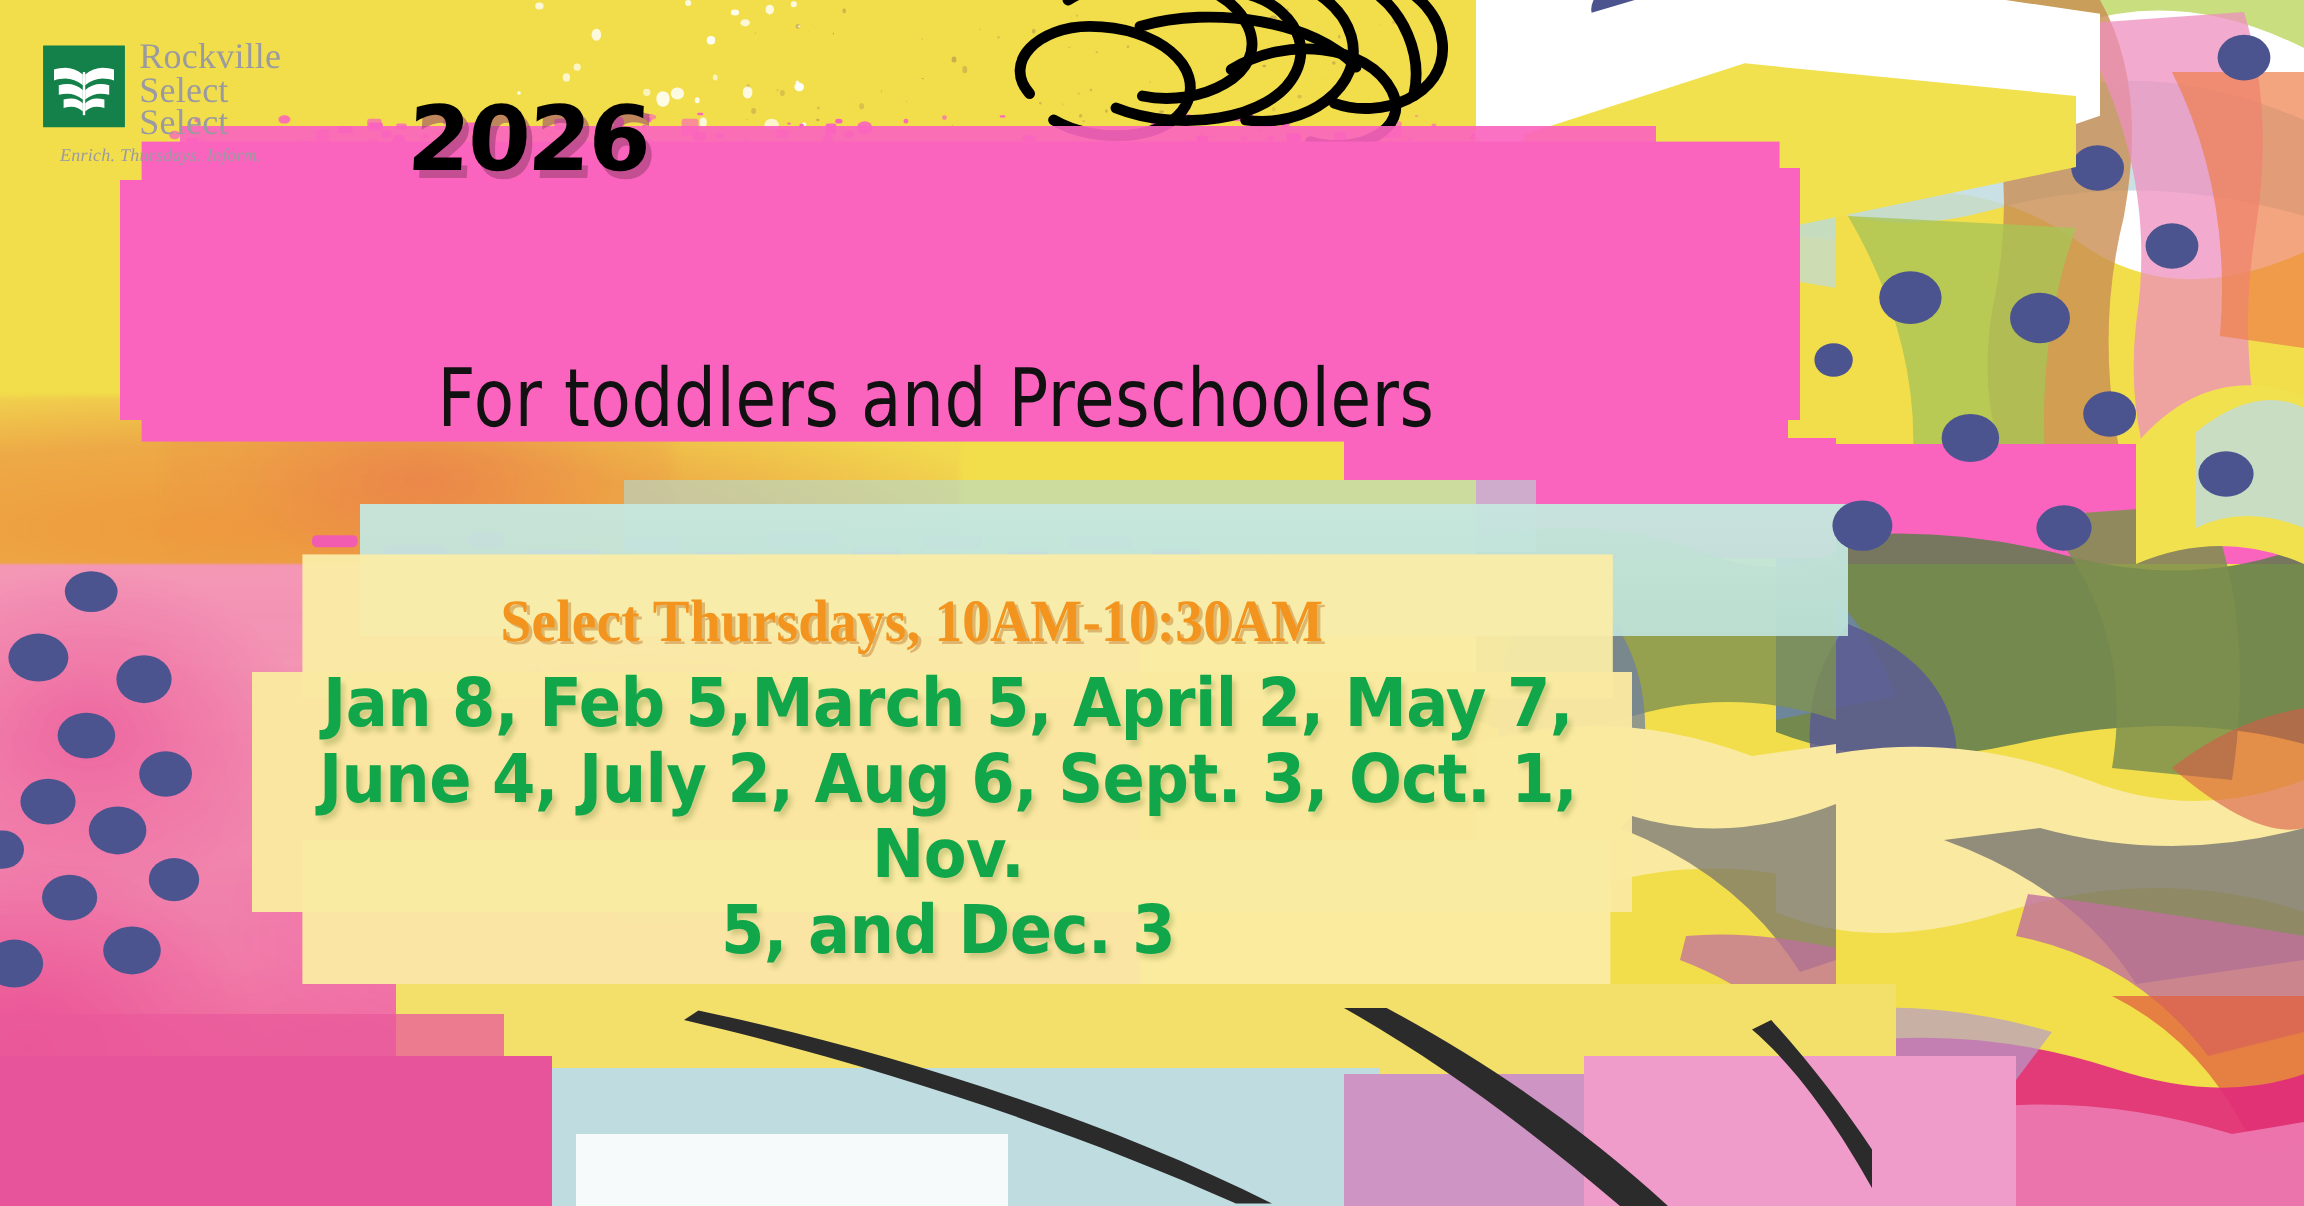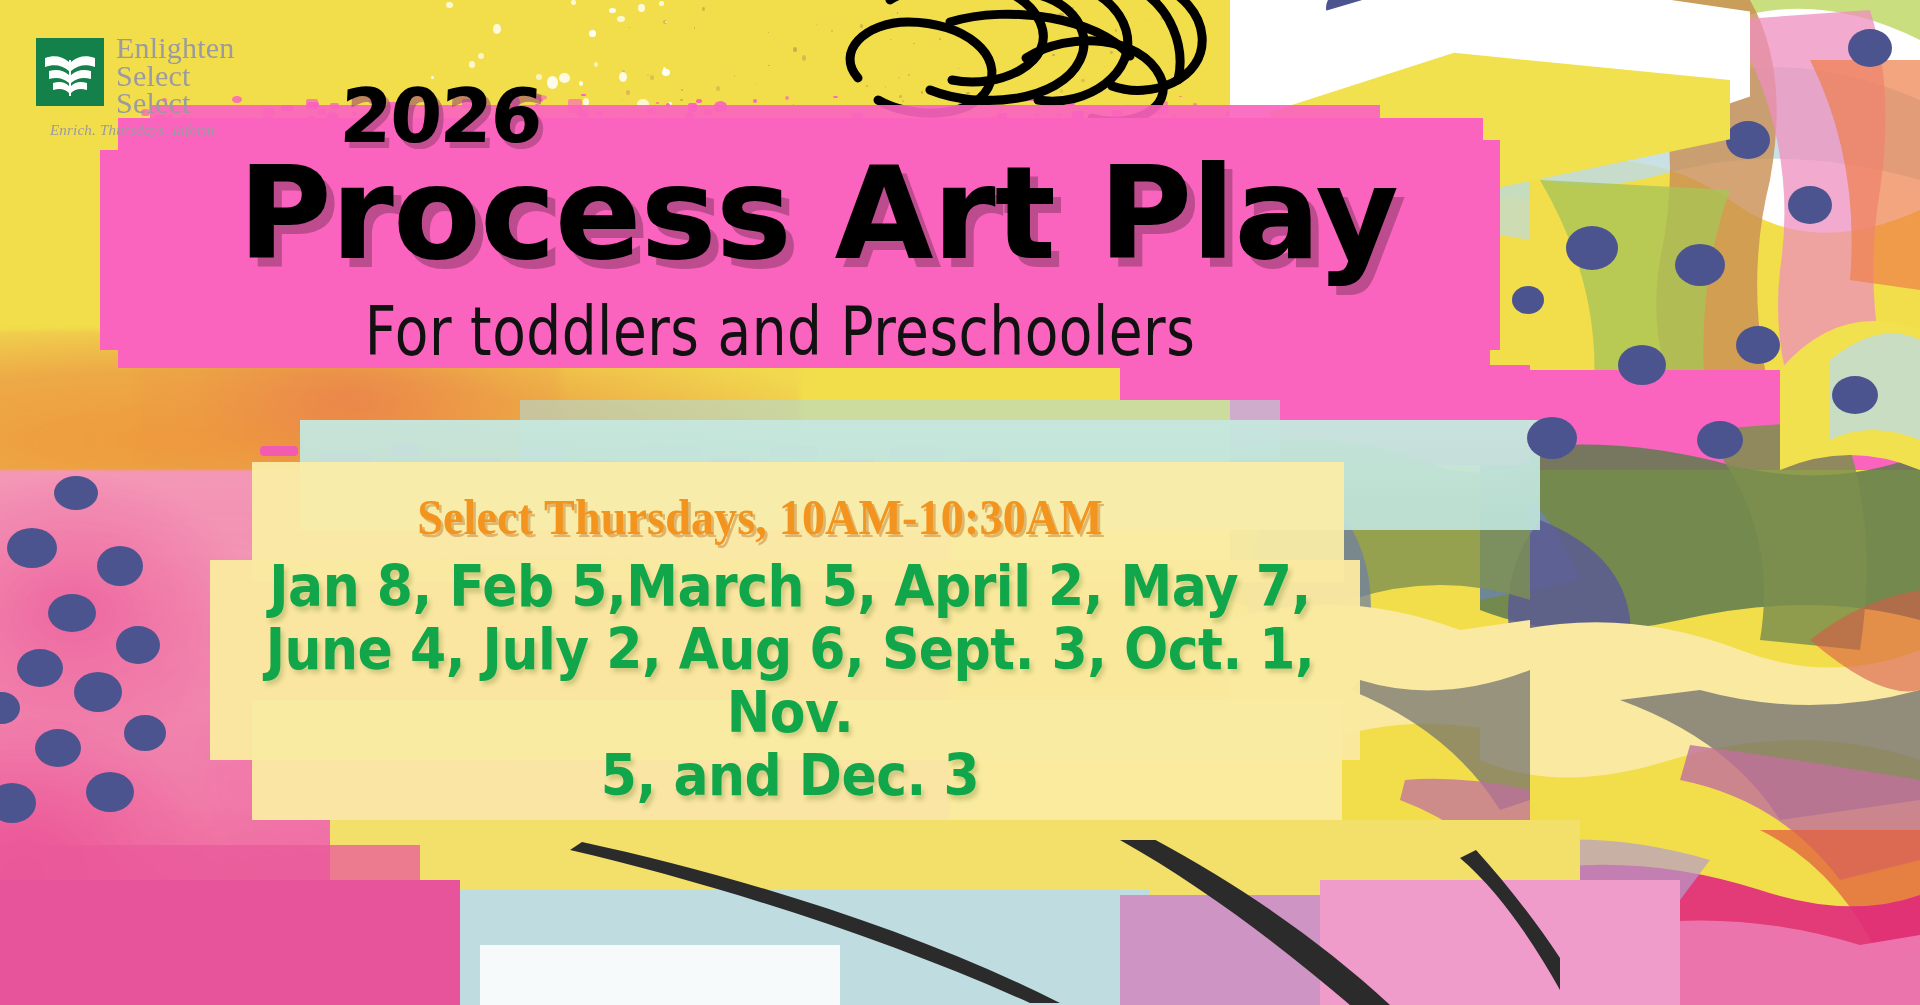--- a/index.html
+++ b/index.html
@@ -630,29 +630,28 @@
           <path d="M59 20 C 50 17, 42 18, 35 24 L 35 33 C 42 27, 50 26, 59 29 Z"></path>
           <path d="M13 33 C 21 31, 27 32, 33 37 L 33 45 C 27 40, 21 39, 13 41 Z"></path>
           <path d="M55 33 C 47 31, 41 32, 35 37 L 35 45 C 41 40, 47 39, 55 41 Z"></path>
           <path d="M17 45 C 24 43, 29 44, 33 48 L 33 55 C 29 51, 24 50, 17 52 Z"></path>
           <path d="M51 45 C 44 43, 39 44, 35 48 L 35 55 C 39 51, 44 50, 51 52 Z"></path>
         </g>
         <rect x="33" y="22" width="2" height="36" fill="#ffffff"></rect>
       </svg>
     </div>
     <div class="logo-text">
-      <div>Enlighten</div>
+      <div>Rockville</div>
       <div>Select</div>
       <div>Select</div>
     </div>
     <div class="logo-tag">Enrich. Thursdays. Inform.</div>
   </div>
 
   <div class="year">2026</div>
-  <div class="maintitle">Process Art Play</div>
   <div class="subtitle">For toddlers and Preschoolers</div>
   <div class="timeline-txt">Select Thursdays, 10AM-10:30AM</div>
 
   <div class="dates">
     <div>Jan 8, Feb 5,March 5, April 2, May 7,</div>
     <div>June 4, July 2, Aug 6, Sept. 3, Oct. 1, Nov.</div>
     <div>5, and Dec. 3</div>
   </div>
 
 </div>

